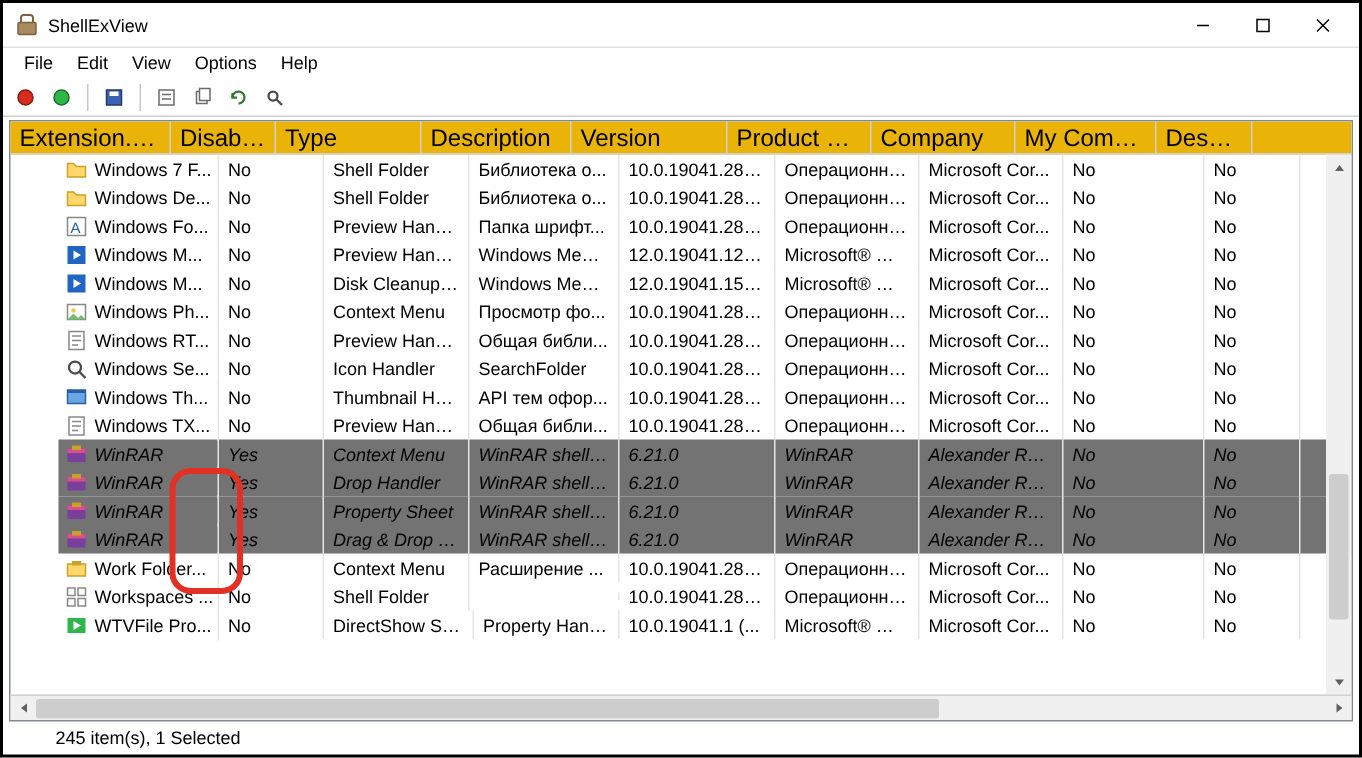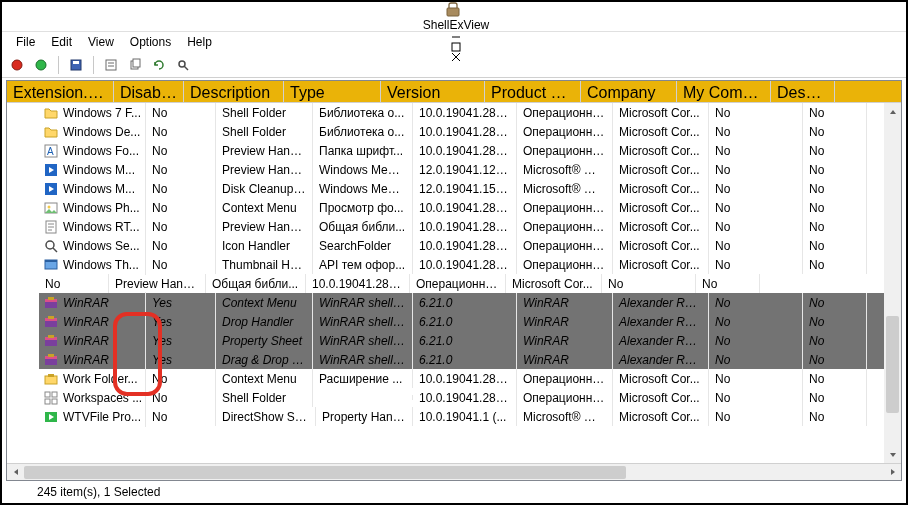--- a/index.html
+++ b/index.html
@@ -14,21 +14,20 @@
     border: 2px solid #000;
     position: relative;
   }
   
   .titlebar {
     height: 30px;
     display: flex;
     align-items: center;
     padding: 0 4px 0 8px;
     border-bottom: 1px solid #e0e0e0;
-    flex-direction: column;
   }
   .titlebar .appicon {
     width: 16px; height: 16px;
     margin-right: 6px;
     display: inline-flex; align-items: center; justify-content: center;
   }
   .titlebar .title { flex: 0 0 auto; font-size: 12px; }
   .titlebar .spacer { flex: 1; }
   .winbtn {
     width: 40px; height: 28px;
@@ -249,22 +248,22 @@
         <circle cx="6" cy="6" r="3" fill="none" stroke="#4a4a4a" stroke-width="1.5"></circle>
         <line x1="8" y1="8" x2="12" y2="12" stroke="#4a4a4a" stroke-width="1.5"></line>
       </svg>
     </span>
 </div>
 
 <div class="table-wrap">
   <div class="thead">
     <div class="th c0"><span>Extension...</span> &nbsp;<span>/</span></div>
     <div class="th c1">Disabled</div>
+    <div class="th c2">Type</div>
     <div class="th c3">Description</div>
-    <div class="th c2">Type</div>
     <div class="th c4">Version</div>
     <div class="th c5">Product Name</div>
     <div class="th c6">Company</div>
     <div class="th c7">My Computer</div>
     <div class="th c8">Desktop</div>
   </div>
   <div class="tbody" id="tbody">
       <div class="trow">
         <div class="td c0 first">
           <span class="rowicon">
@@ -431,20 +430,31 @@
         <div class="td c1">No</div>
         <div class="td c2">Thumbnail Ha...</div>
         <div class="td c3">API тем офор...</div>
         <div class="td c4">10.0.19041.284...</div>
         <div class="td c5">Операционна...</div>
         <div class="td c6">Microsoft Cor...</div>
         <div class="td c7">No</div>
         <div class="td c8">No</div>
       </div>
       <div class="trow">
+        <div class="td c0 first">
+          <span class="rowicon">
+            <svg width="16" height="16">
+              <rect x="3" y="2" width="10" height="12" fill="#fff" stroke="#888"></rect>
+              <line x1="5" y1="5" x2="11" y2="5" stroke="#888"></line>
+              <line x1="5" y1="8" x2="11" y2="8" stroke="#888"></line>
+              <line x1="5" y1="11" x2="9" y2="11" stroke="#888"></line>
+            </svg>
+          </span>
+          <span>Windows TX...</span>
+        </div>
         <div class="td c1">No</div>
         <div class="td c2">Preview Handler</div>
         <div class="td c3">Общая библи...</div>
         <div class="td c4">10.0.19041.284...</div>
         <div class="td c5">Операционна...</div>
         <div class="td c6">Microsoft Cor...</div>
         <div class="td c7">No</div>
         <div class="td c8">No</div>
       </div>
       <div class="trow highlight">

